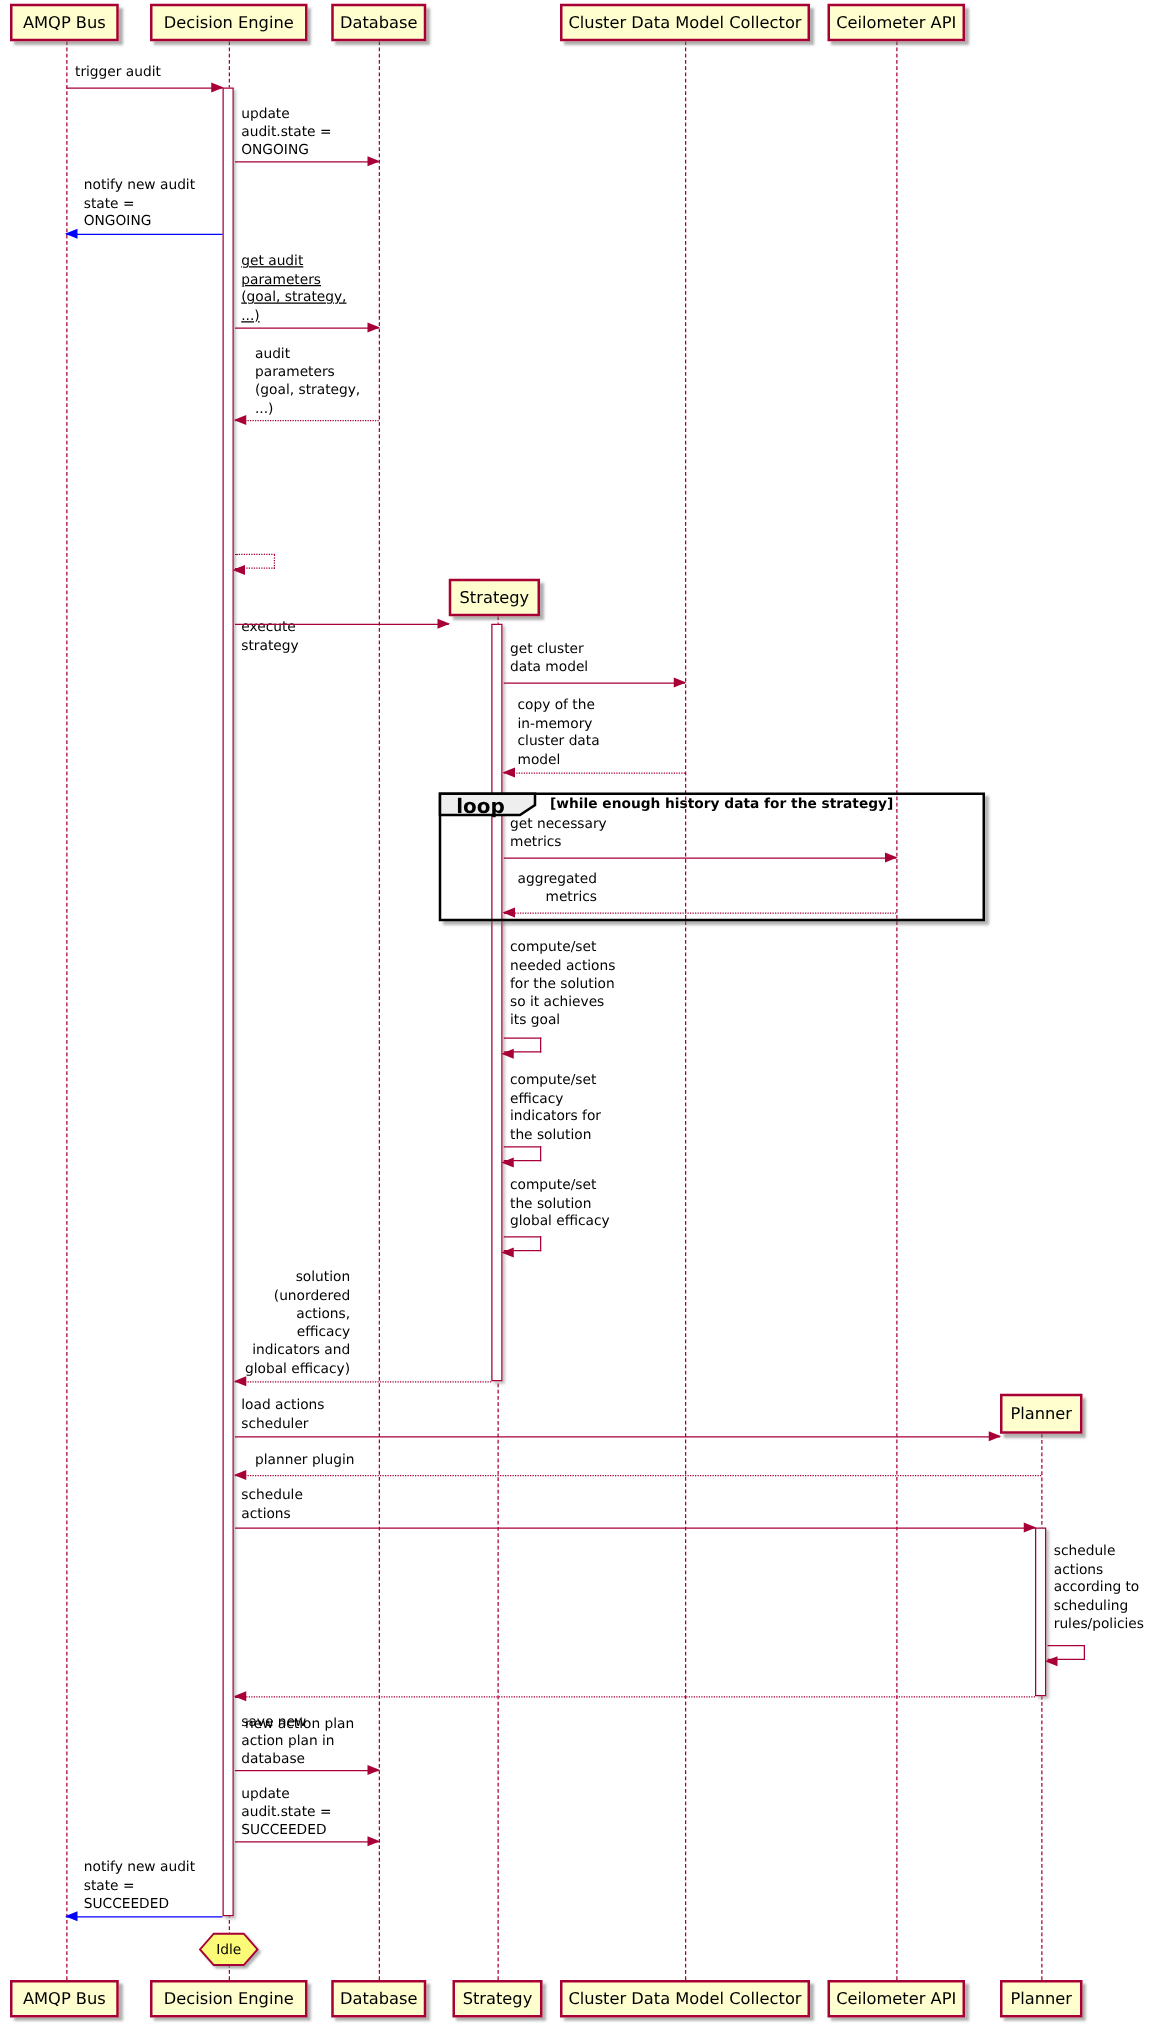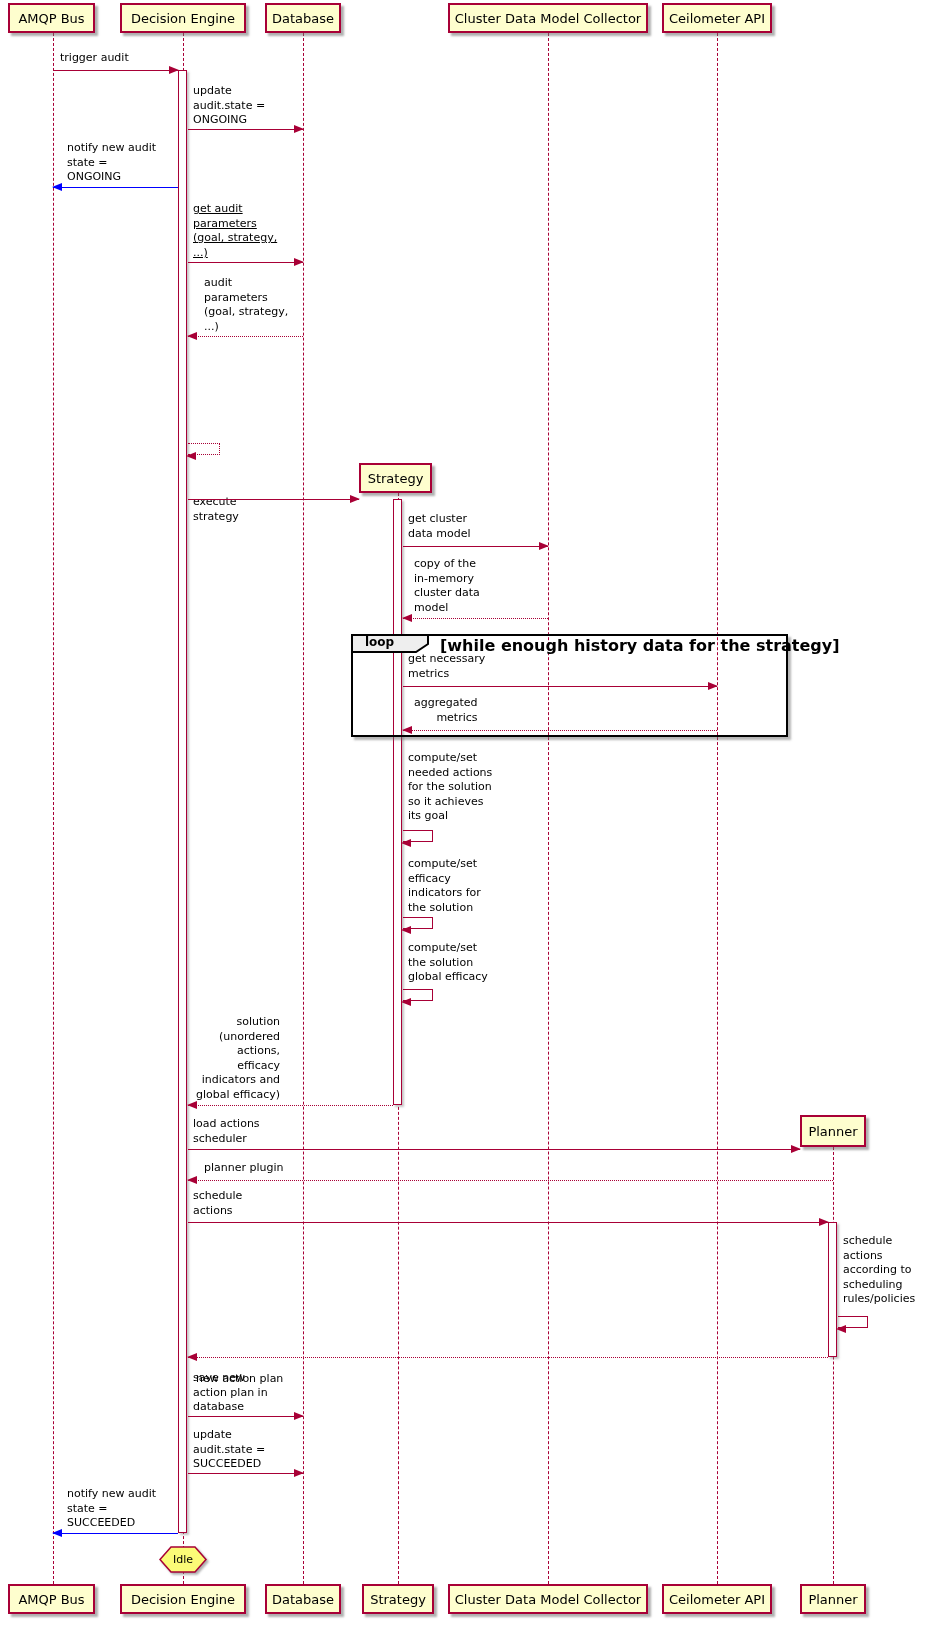--- a/index.html
+++ b/index.html
@@ -34,22 +34,22 @@
   .ar.r{right:-1px;border-left:10px solid var(--arrow);}
   .ar.l{left:-1px;border-right:10px solid var(--arrow);}
   .ar.blue.l{border-right-color:var(--blue);}
   .self{position:absolute;width:30px;height:12px;box-sizing:border-box;
         border:1px solid var(--arrow);border-left:none;}
   .self.dot{border-style:dotted;border-left:none;}
   .self .ar.l{left:-2px;top:auto;bottom:-5.5px;}
   .lbl{position:absolute;font-size:11px;line-height:14.6px;white-space:pre-line;}
   .frame{position:absolute;box-sizing:border-box;border:2px solid var(--frame);
          box-shadow:3px 3px 2px rgba(110,110,110,.5);}
-  .frame-op{position:absolute;font-size:12px;font-weight:bold;}
-  .frame-cond{position:absolute;font-size:16px;font-weight:bold;white-space:nowrap;}
+  .frame-op{position:absolute;font-size:16px;font-weight:bold;}
+  .frame-cond{position:absolute;font-size:11px;font-weight:bold;white-space:nowrap;}
   .hex-label{position:absolute;font-size:11px;display:flex;align-items:center;justify-content:center;}
   svg{position:absolute;overflow:visible;}
 </style>
 </head>
 <body>
 
 <div id="canvas">
 
   <div class="lifeline" style="left:53px;top:33px;height:1551px;"></div>
   <div class="lifeline" style="left:183px;top:33px;height:1551px;"></div>

